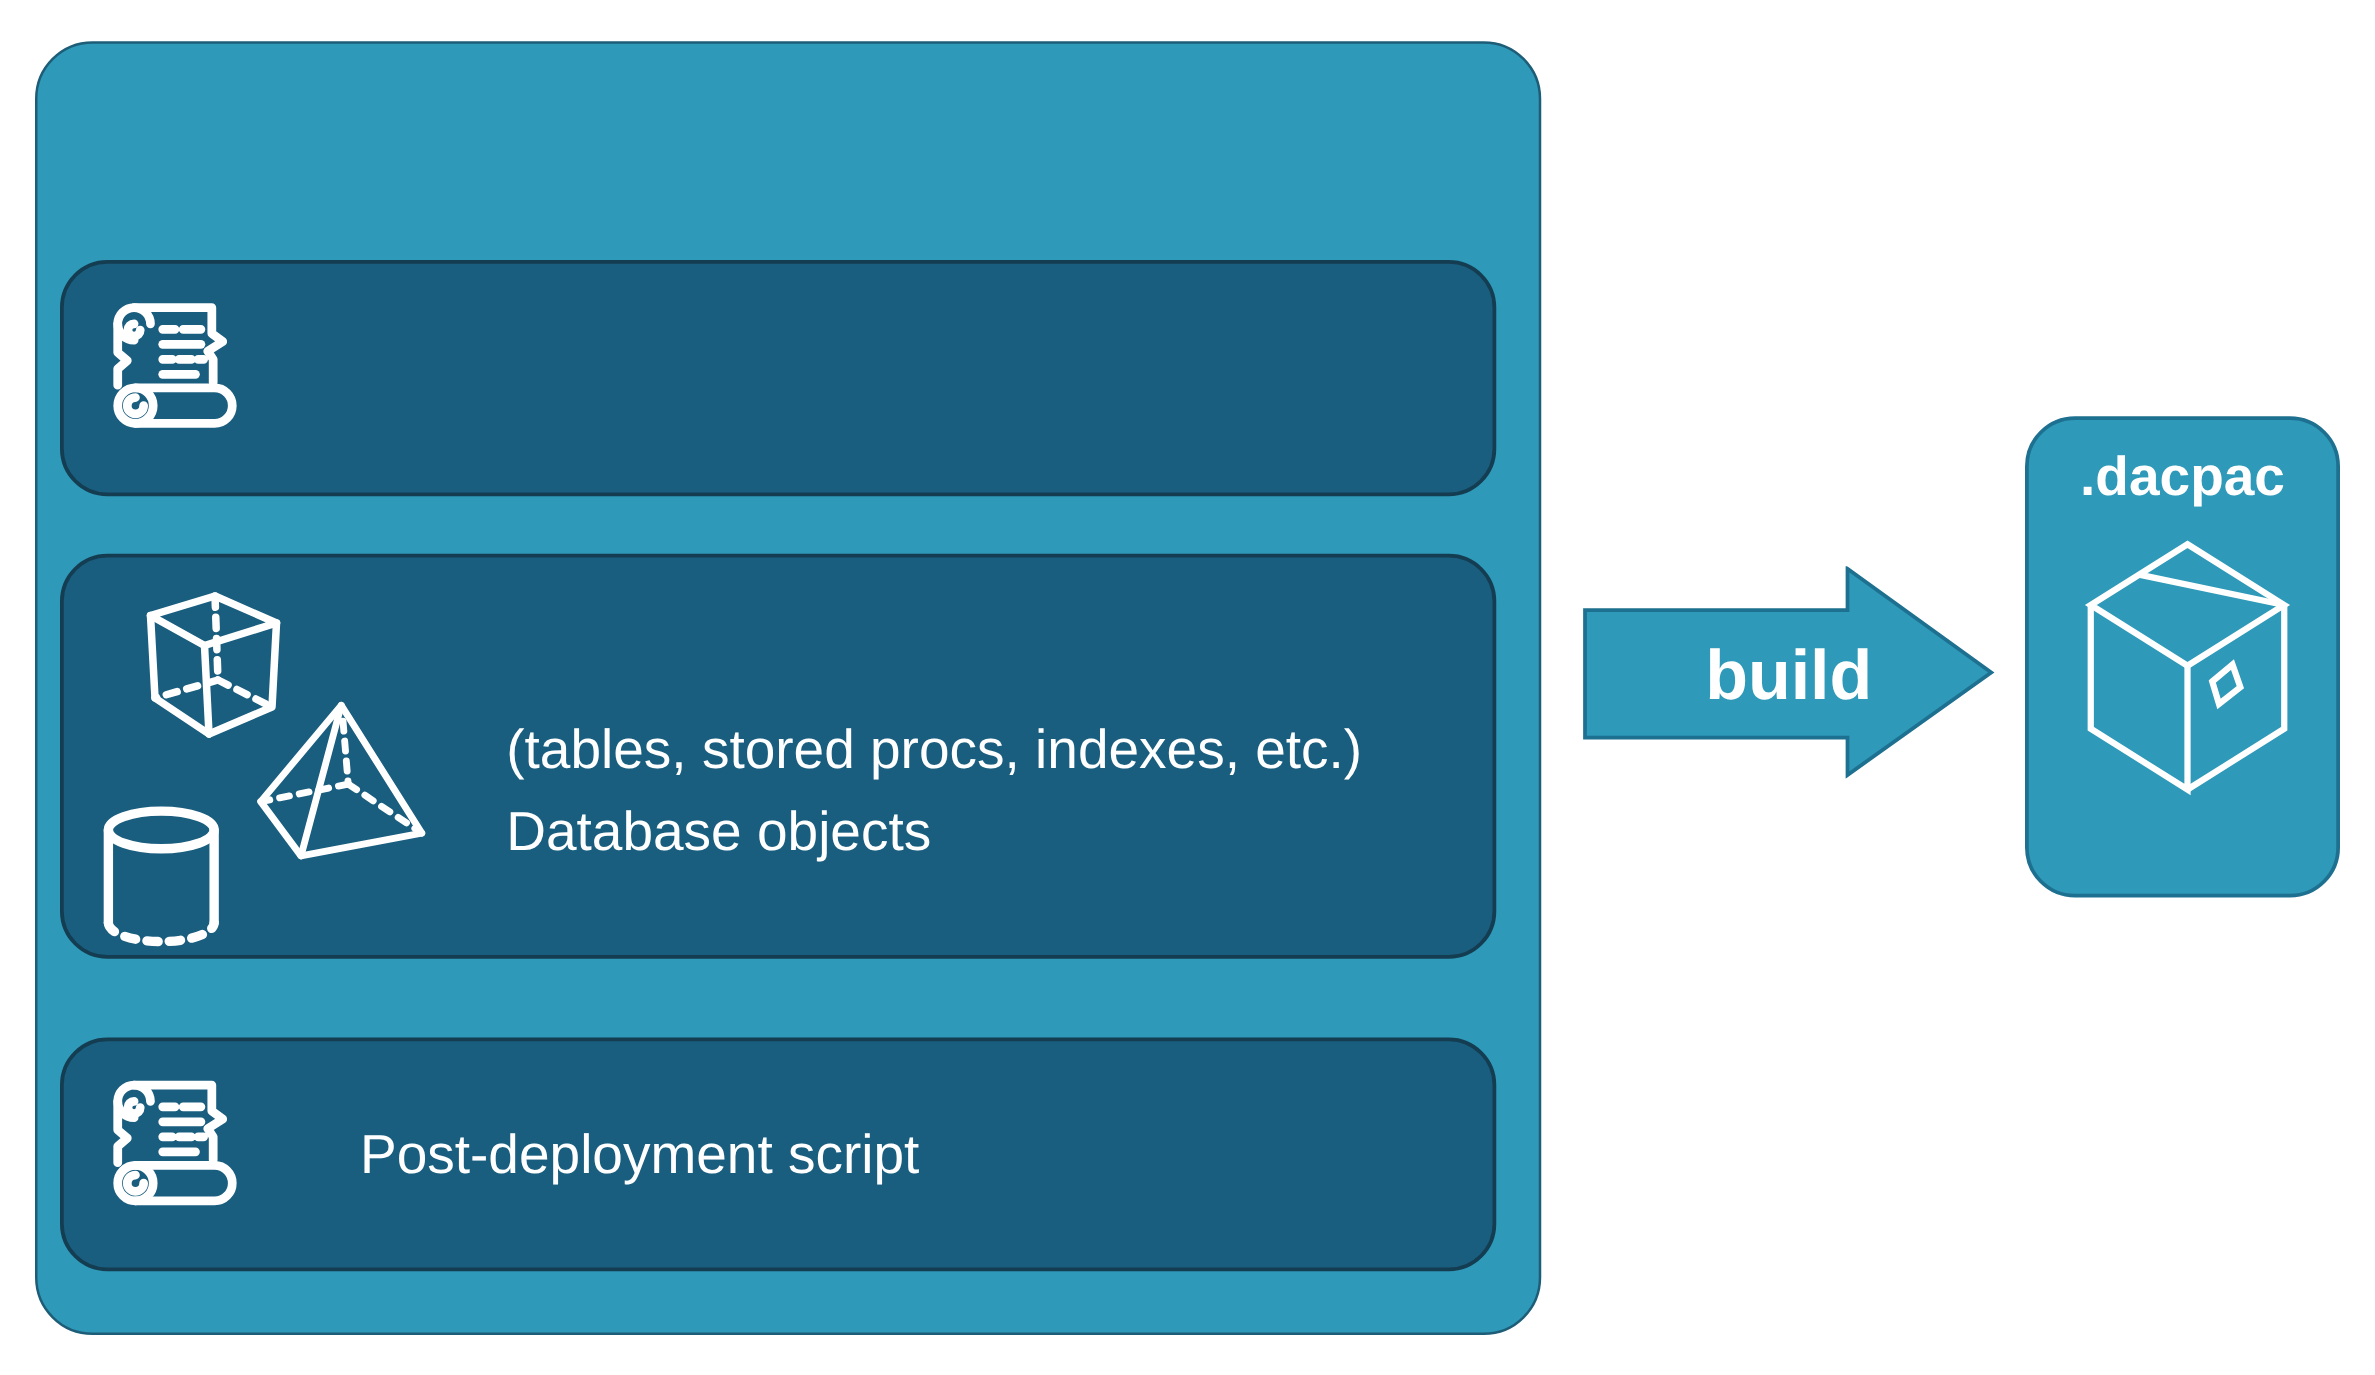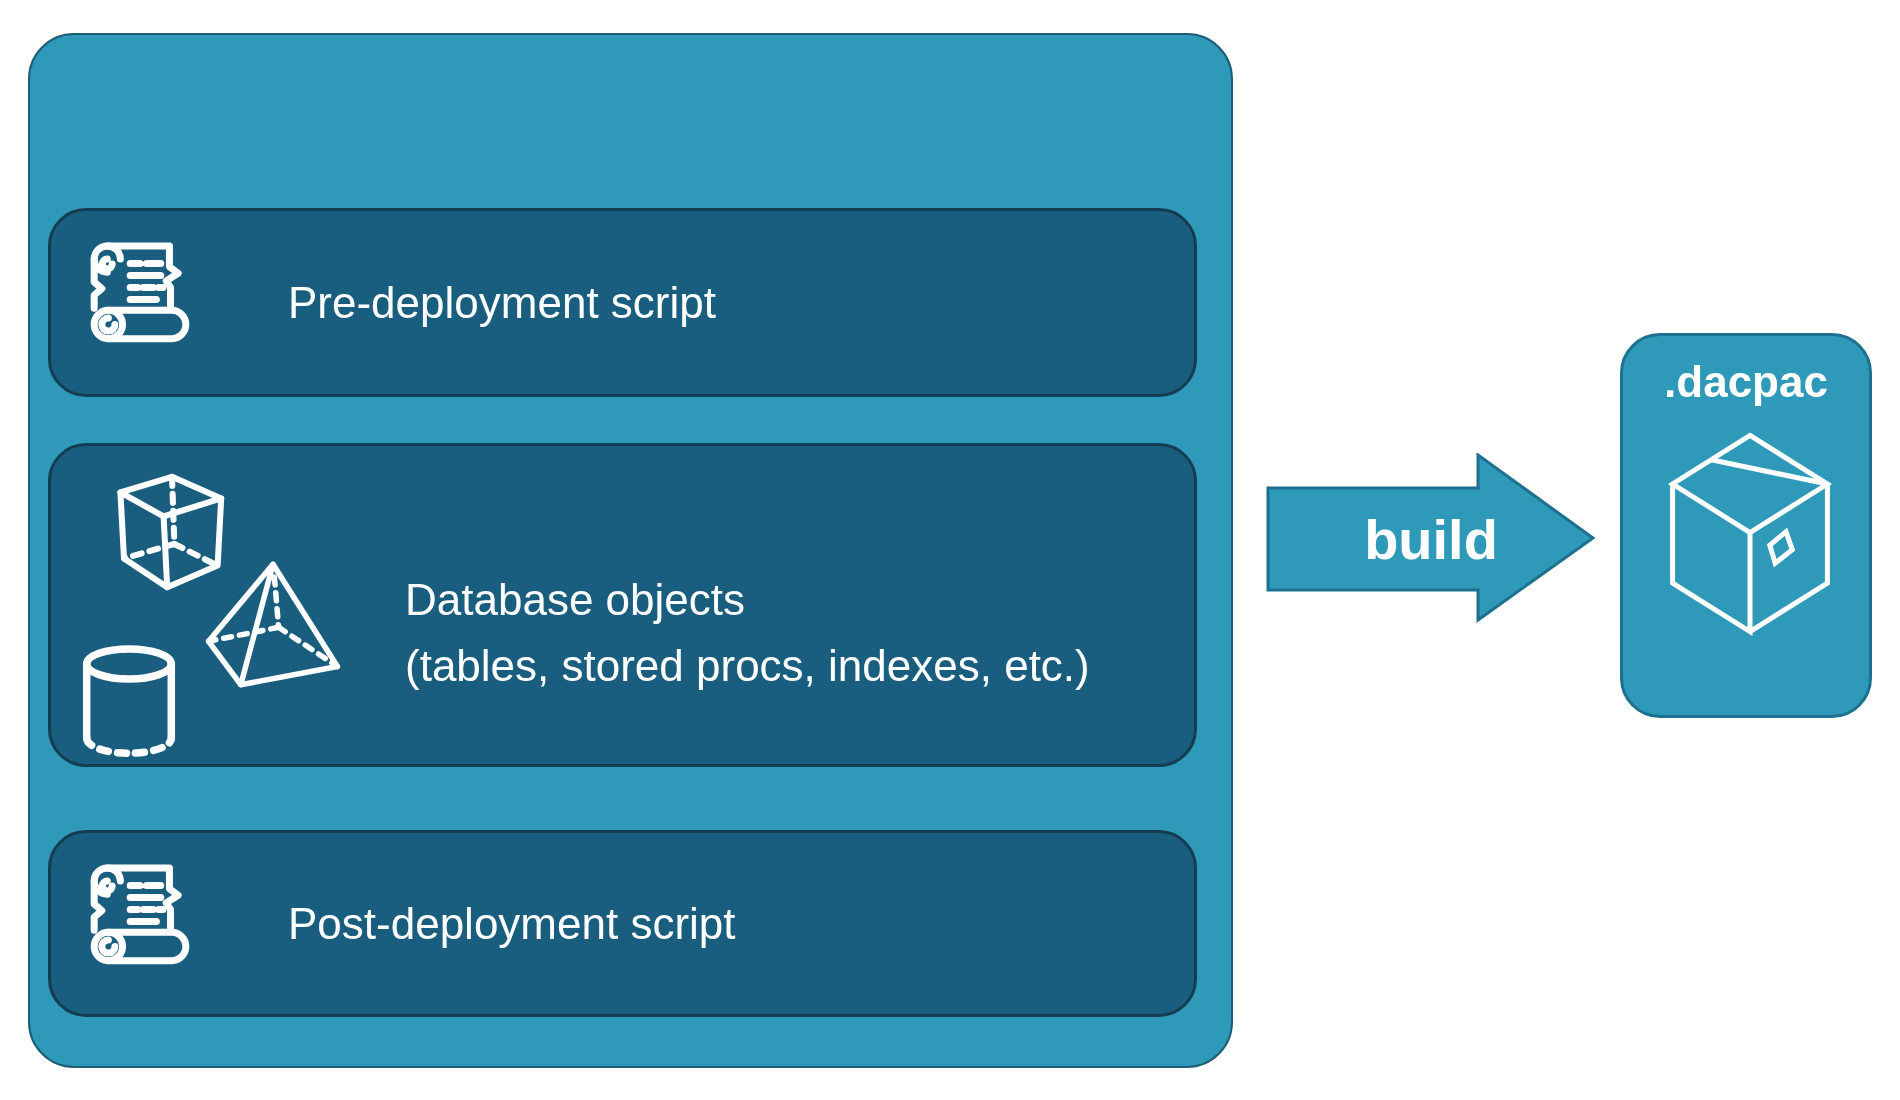--- a/index.html
+++ b/index.html
@@ -79,21 +79,20 @@
     <path d="M25 11 H82 V30 l8 6 -11 7 4 6 V66"></path>
     <path d="M13 23 V44 l7 6 -7 6 V68"></path>
     <path d="M26 70 H84 a13 13 0 0 1 0 26 H26"></path>
     <circle cx="26" cy="83" r="13"></circle>
     <path d="M26 77 a6 6 0 1 0 6 6"></path>
     <path d="M46 27 h9 M61 27 h13"></path>
     <path d="M46 38 h28"></path>
     <path d="M46 49 h7 M58 49 h9 M72 49 h4"></path>
     <path d="M46 60 h24"></path>
   </svg>
-  <div class="abs box-label label-pre">Pre-deployment script</div>
 
   <div class="abs inner-box box-obj"></div>
   <svg class="abs icon line-icon" style="left:106px;top:472px;" width="120" height="120" viewBox="0 0 100 100" stroke-width="6" stroke-linecap="round" stroke-linejoin="round">
     <path d="M12 17 L55 4 L96 22 L48 37 Z"></path>
     <path d="M12 17 L15 72 L51 96 L48 37"></path>
     <path d="M96 22 L93 78 L51 96"></path>
     <path d="M55 4 L57 60" stroke-dasharray="9 8"></path>
     <path d="M57 60 L15 72" stroke-dasharray="9 8"></path>
     <path d="M57 60 L93 78" stroke-dasharray="9 8"></path>
   </svg>
@@ -103,22 +102,22 @@
     <path d="M51 12 L54 48" stroke-dasharray="8 8"></path>
     <path d="M54 48 L4 58" stroke-dasharray="8 8"></path>
     <path d="M54 48 L96 76" stroke-dasharray="8 8"></path>
   </svg>
   <svg class="abs icon line-icon" style="left:82px;top:644px;" width="94" height="117" viewBox="0 0 100 124" stroke-width="7.5" stroke-linecap="round" stroke-linejoin="round">
     <ellipse cx="50" cy="21" rx="45" ry="16"></ellipse>
     <path d="M5 21 V100 M95 21 V100"></path>
     <path d="M5 100 A45 16 0 0 0 95 100" stroke-dasharray="9 9"></path>
   </svg>
   <div class="abs obj-text">
+    <div>(tables, stored procs, indexes, etc.)</div>
     <div>Database objects</div>
-    <div>(tables, stored procs, indexes, etc.)</div>
   </div>
 
   <div class="abs inner-box box-post"></div>
   <svg class="abs icon line-icon" style="left:80px;top:856px;" width="120" height="120" viewBox="0 0 110 110" stroke-width="7" stroke-linecap="round" stroke-linejoin="round">
     <path d="M37 23 A12 12 0 1 0 25 35"></path>
     <path d="M25 23 a4.5 4.5 0 1 0 4.5 4.5"></path>
     <path d="M25 11 H82 V30 l8 6 -11 7 4 6 V66"></path>
     <path d="M13 23 V44 l7 6 -7 6 V68"></path>
     <path d="M26 70 H84 a13 13 0 0 1 0 26 H26"></path>
     <circle cx="26" cy="83" r="13"></circle>

